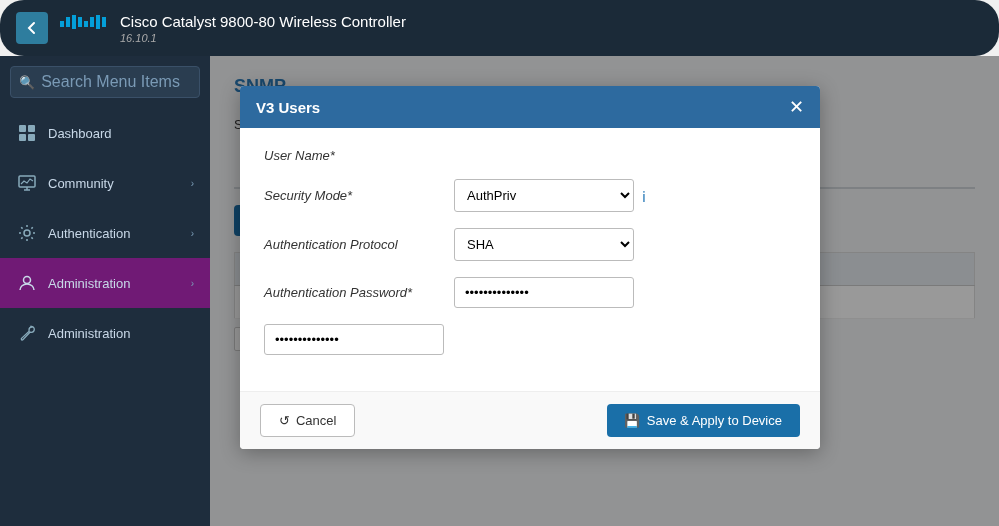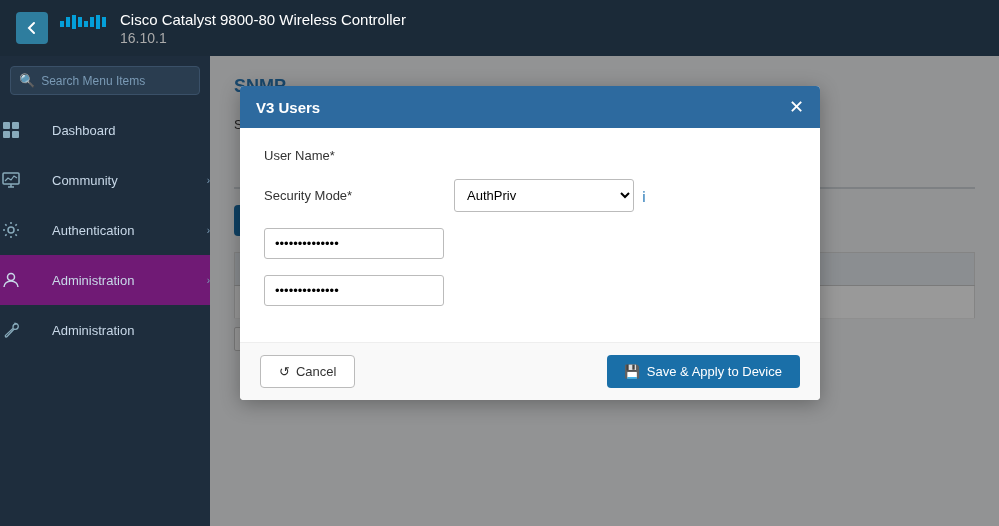--- a/index.html
+++ b/index.html
@@ -8,35 +8,36 @@
     
     .top-header {
       background: #1a1a2e;
       background: #0d1117;
       background: #1b2a38;
       display: flex;
       align-items: center;
       padding: 0 16px;
       height: 56px;
       flex-shrink: 0;
+      border-radius: 24px;
     }
     .back-btn {
       width: 32px; height: 32px;
       background: #2e7d9e;
       border-radius: 4px;
       display: flex; align-items: center; justify-content: center;
       cursor: pointer; margin-right: 12px;
       color: white; font-size: 16px;
     }
     .cisco-logo {
       margin-right: 12px;
     }
     .cisco-logo svg { width: 48px; height: 28px; }
     .header-title { color: white; font-size: 15px; font-weight: 400; }
-    .header-version { color: #aaa; font-size: 14px; margin-top: 2px; }
+    .header-version { color: #aaa; font-size: 11px; margin-top: 2px; font-style: italic; }
 
     
     .main-layout { display: flex; flex: 1; overflow: hidden; }
 
     
     .sidebar {
       width: 210px;
       background: #1e2d3d;
       flex-shrink: 0;
       display: flex;
@@ -51,32 +52,31 @@
       display: flex;
       align-items: center;
       padding: 6px 8px;
       color: #7a9ab5;
     }
     .search-box input {
       background: transparent;
       border: none;
       outline: none;
       color: #86efac;
-      font-size: 12px;
+      font-size: 16px;
       width: 100%;
     }
     .search-box input::placeholder { color: #7a9ab5; }
     .nav-item {
       display: flex;
       align-items: center;
-      padding: 14px 0;
+      padding: 14px 16px;
       color: #c8d8e8;
       cursor: pointer;
       position: relative;
-      gap: 20px;
     }
     .nav-item.active { background: #701a75; }
     .nav-icon { width: 22px; height: 22px; margin-right: 10px; flex-shrink: 0; display: flex; align-items: center; justify-content: center; }
     .nav-label { flex: 1; font-size: 13px; }
     .nav-arrow { font-size: 10px; color: #7a9ab5; }
 
     
     .content-area {
       flex: 1;
       background: #f4f5f7;
@@ -265,20 +265,21 @@
     .form-row {
       display: flex;
       align-items: center;
       margin-bottom: 16px;
     }
     .form-label {
       width: 190px;
       font-size: 13px;
       color: #333;
       flex-shrink: 0;
+      font-style: italic;
     }
     .form-input {
       flex: 1;
       border: 1px solid #bbb;
       border-radius: 3px;
       padding: 7px 10px;
       font-size: 13px;
       outline: none;
       max-width: 180px;
     }
@@ -484,22 +485,30 @@
           <div class="form-row">
             <span class="form-label">Security Mode*</span>
             <select class="form-select">
               <option>NoAuthNoPriv</option>
               <option>AuthNoPriv</option>
               <option selected="">AuthPriv</option>
             </select>
             <span class="info-icon">ℹ</span>
           </div>
 
-
           <div class="form-row">
+            <span class="form-label">Authentication Protocol</span>
+            <select class="form-select">
+              <option>MD5</option>
+              <option selected="">SHA</option>
+            </select>
+          </div>
+
+          <div class="form-row">
+            <span class="form-label">Authentication Password*</span>
             <input class="form-input" type="password" value="••••••••••••••" style="">
           </div>
 
 
           <div class="form-row">
             <input class="form-input" type="password" value="••••••••••••••" style="">
           </div>
 
         </div>
         <div class="modal-footer">

